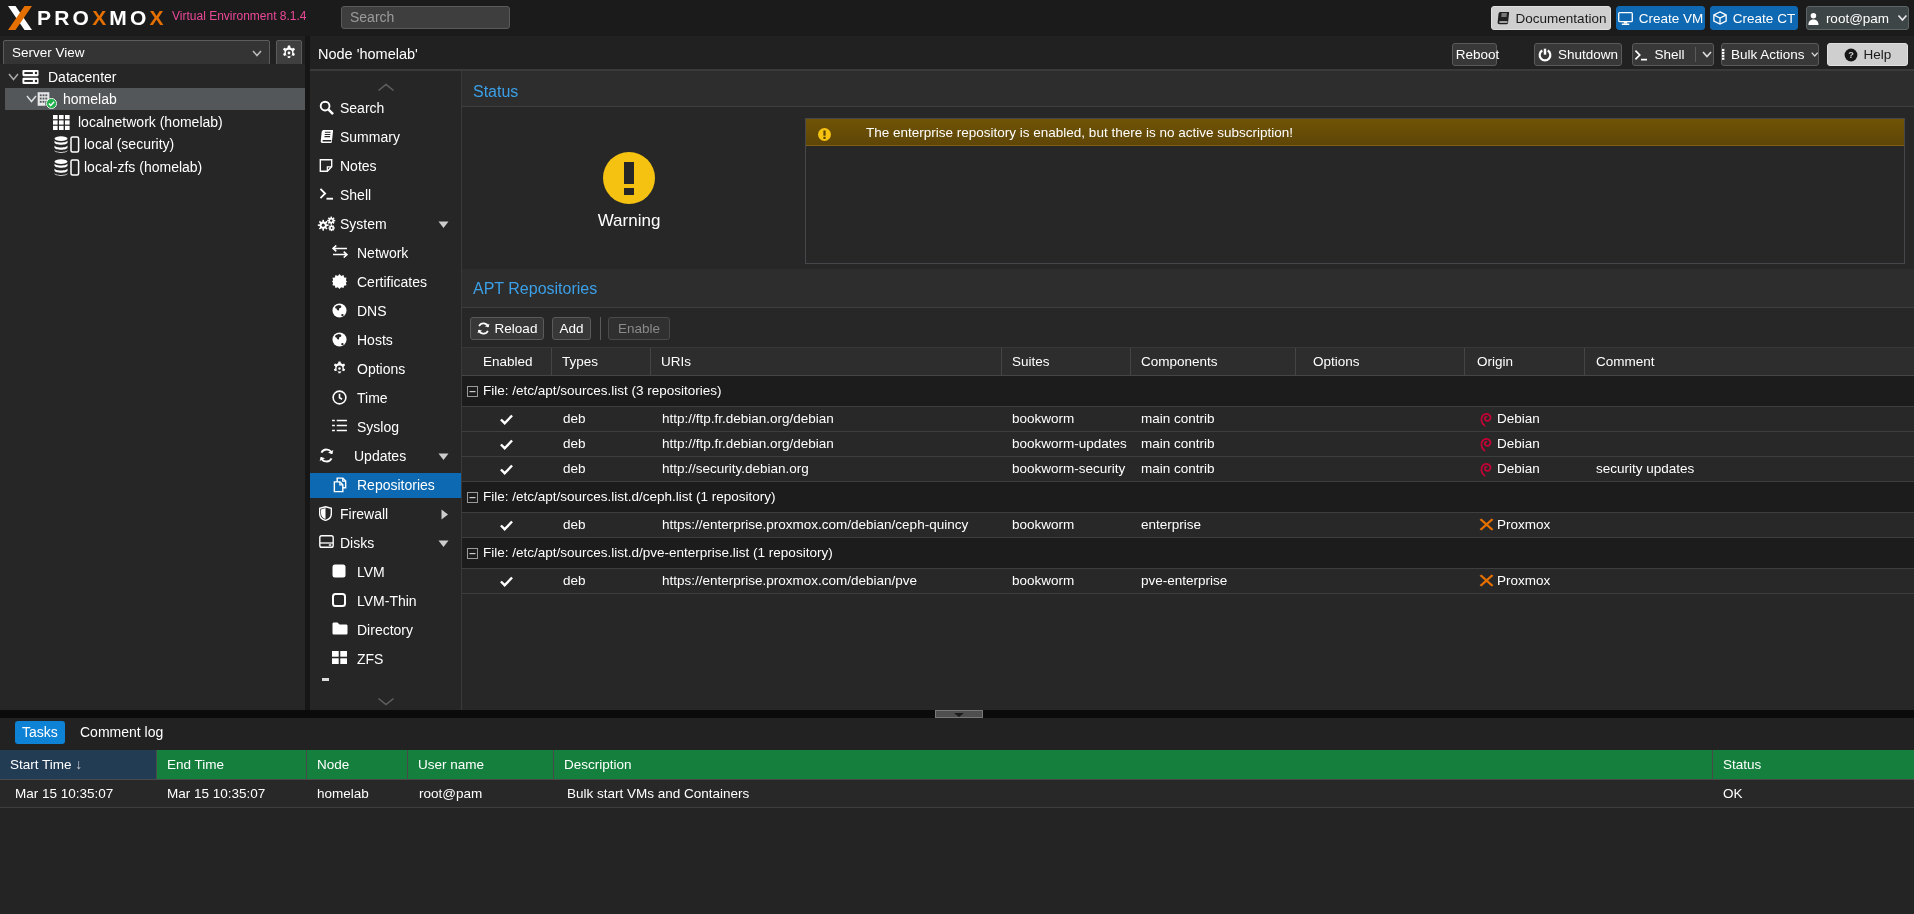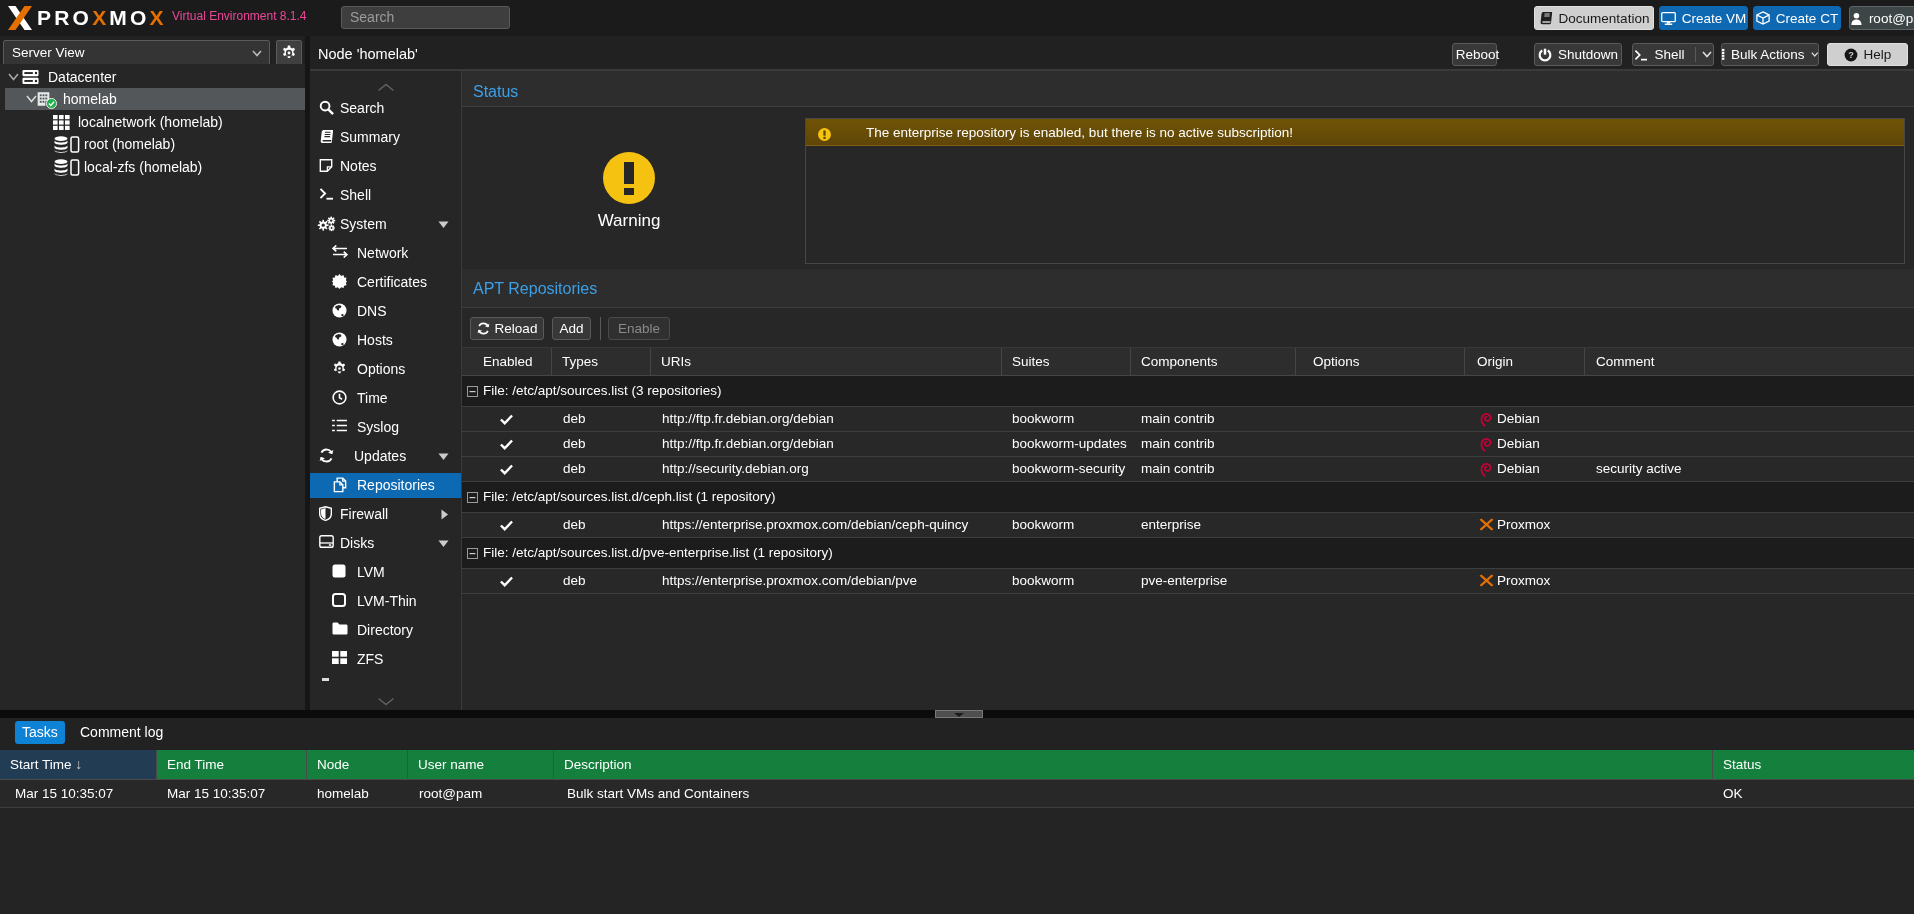--- a/index.html
+++ b/index.html
@@ -5,21 +5,21 @@
 * { margin:0; padding:0; box-sizing:border-box; }
 html,body { width:1914px; height:914px; background:#161616; font-family:"Liberation Sans", sans-serif; overflow:hidden; }
 #app { position:absolute; top:0; left:0; width:1914px; height:914px; color:#fff; }
 .abs { position:absolute; }
 
 
 #topbar { position:absolute; top:0; left:0; width:1914px; height:36px; background:#1b1b1b; }
 #vetitle { position:absolute; left:172px; top:9px; font-size:12px; color:#ec4899; }
 #searchbox { position:absolute; left:341px; top:6px; width:169px; height:23px; background:#3e3e3e; border:1px solid #5a5a5a; border-radius:3px; color:#9b9b9b; font-size:14px; line-height:21px; padding-left:8px; }
 
-.tbtn { position:absolute; top:6px; height:24px; white-space:nowrap; border-radius:3px; font-size:13.5px; display:flex; align-items:center; justify-content:center; gap:6px;margin-left:43px; }
+.tbtn { position:absolute; top:6px; height:24px; white-space:nowrap; border-radius:3px; font-size:13.5px; display:flex; align-items:center; justify-content:center; gap:6px; }
 .tbtn.light { background:#cfcfcf; color:#1a1a1a; border:1px solid #e0e0e0; }
 .tbtn.blue { background:#0f68b2; color:#fff; border:1px solid #0f68b2; }
 .tbtn.dark { background:#3e4547; color:#fff; border:1px solid #5c6466; }
 #pmxword .ox { color:#e57000; }
 
 
 #leftbar-top { position:absolute; top:36px; left:0; width:305px; height:28px; background:#212121; }
 #centerbar { position:absolute; top:36px; left:310px; width:1604px; height:34px; background:#212121; border-bottom:1px solid #3a3a3a; }
 #nodetitle { position:absolute; left:8px; top:10px; font-size:14.5px; color:#fff; }
 .hbtn { position:absolute; top:7px; height:23px; white-space:nowrap; background:#383838; border:1px solid #5a5a5a; border-radius:3px; color:#fff; font-size:13.5px; display:flex; align-items:center; justify-content:center; gap:6px; }
@@ -210,21 +210,21 @@
     <div class="trow" style="top:69px">
       <svg class="abs" style="left:54px;top:3px" width="26px" height="17" viewBox="0 0 26 17">
           <g fill="#fff">
             <ellipse cx="7" cy="2.6" rx="6.5" ry="2.4"></ellipse>
             <path d="M0.5 4.2 c0 3 13 3 13 0 v2.2 c0 3-13 3-13 0 Z"></path>
             <path d="M0.5 9.2 c0 3 13 3 13 0 v2.2 c0 3-13 3-13 0 Z"></path>
             <path d="M0.5 14 c0 2.6 13 2.6 13 0 v0.4 c0 3-13 3-13 0 Z"></path>
           </g>
           <rect x="17" y="1" width="7.6" height="15" rx="1.5" fill="none" stroke="#fff" stroke-width="1.5"></rect>
         </svg>
-      <span class="lbl" style="left:84px">root (homelab)</span>
+      <span class="lbl" style="left:84px">local (security)</span>
     </div>
     <div class="trow" style="top:92px">
       <svg class="abs" style="left:54px;top:3px" width="26px" height="17" viewBox="0 0 26 17">
           <g fill="#fff">
             <ellipse cx="7" cy="2.6" rx="6.5" ry="2.4"></ellipse>
             <path d="M0.5 4.2 c0 3 13 3 13 0 v2.2 c0 3-13 3-13 0 Z"></path>
             <path d="M0.5 9.2 c0 3 13 3 13 0 v2.2 c0 3-13 3-13 0 Z"></path>
             <path d="M0.5 14 c0 2.6 13 2.6 13 0 v0.4 c0 3-13 3-13 0 Z"></path>
           </g>
           <rect x="17" y="1" width="7.6" height="15" rx="1.5" fill="none" stroke="#fff" stroke-width="1.5"></rect>
@@ -518,21 +518,21 @@
             <path d="M1 5.5 L5 9.5 L13 1.2" stroke="#fff" stroke-width="2.6" fill="none"></path>
           </svg>
         <span class="gc" style="left:101px">deb</span>
           <span class="gc" style="left:200px">http://security.debian.org</span>
           <span class="gc" style="left:550px">bookworm-security</span>
           <span class="gc" style="left:679px">main contrib</span>
         <span class="gc" style="left:1017px"><svg width="13" height="16" viewBox="0 0 13 16" style="vertical-align:-3px">
               <path d="M5.6 14.6 C2.0 11.8 1.3 6.9 3.9 4.3 C6.1 2.1 9.6 2.5 11.0 4.8 C12.2 6.8 11.3 9.2 9.3 9.8 C7.6 10.3 6.0 9.4 5.8 7.9 C5.6 6.7 6.5 5.8 7.5 5.9" fill="none" stroke="#c70036" stroke-width="1.75" stroke-linecap="round"></path>
             </svg></span>
         <span class="gc" style="left:1035px">Debian</span>
-        <span class="gc" style="left:1134px">security active</span>
+        <span class="gc" style="left:1134px">security updates</span>
       </div>
       <div class="grow grp" style="top:135px;height:31px">
         <svg class="abs" style="left:5px;top:10px" width="11" height="11" viewBox="0 0 11 11">
             <rect x="0.5" y="0.5" width="10" height="10" fill="none" stroke="#9a9a9a" stroke-width="1"></rect>
             <rect x="2.5" y="5" width="6" height="1.2" fill="#cccccc"></rect>
           </svg>
         <span class="abs" style="left:21px;top:7px">File: /etc/apt/sources.list.d/ceph.list (1 repository)</span>
       </div>
       <div class="grow" style="top:166px;height:25px">
         <svg class="chk" viewBox="0 0 14 11">

